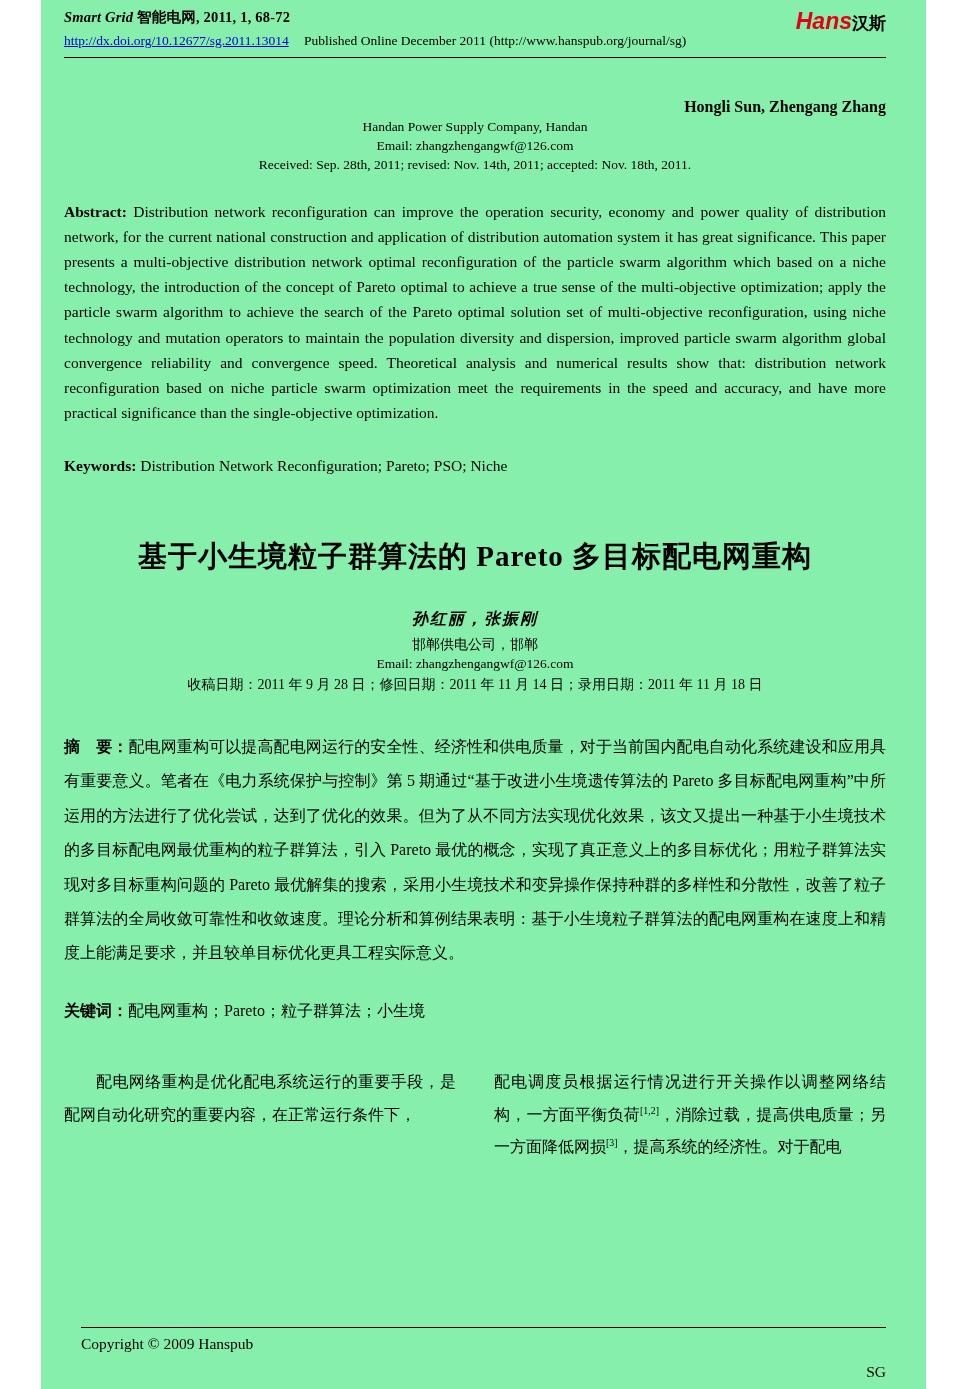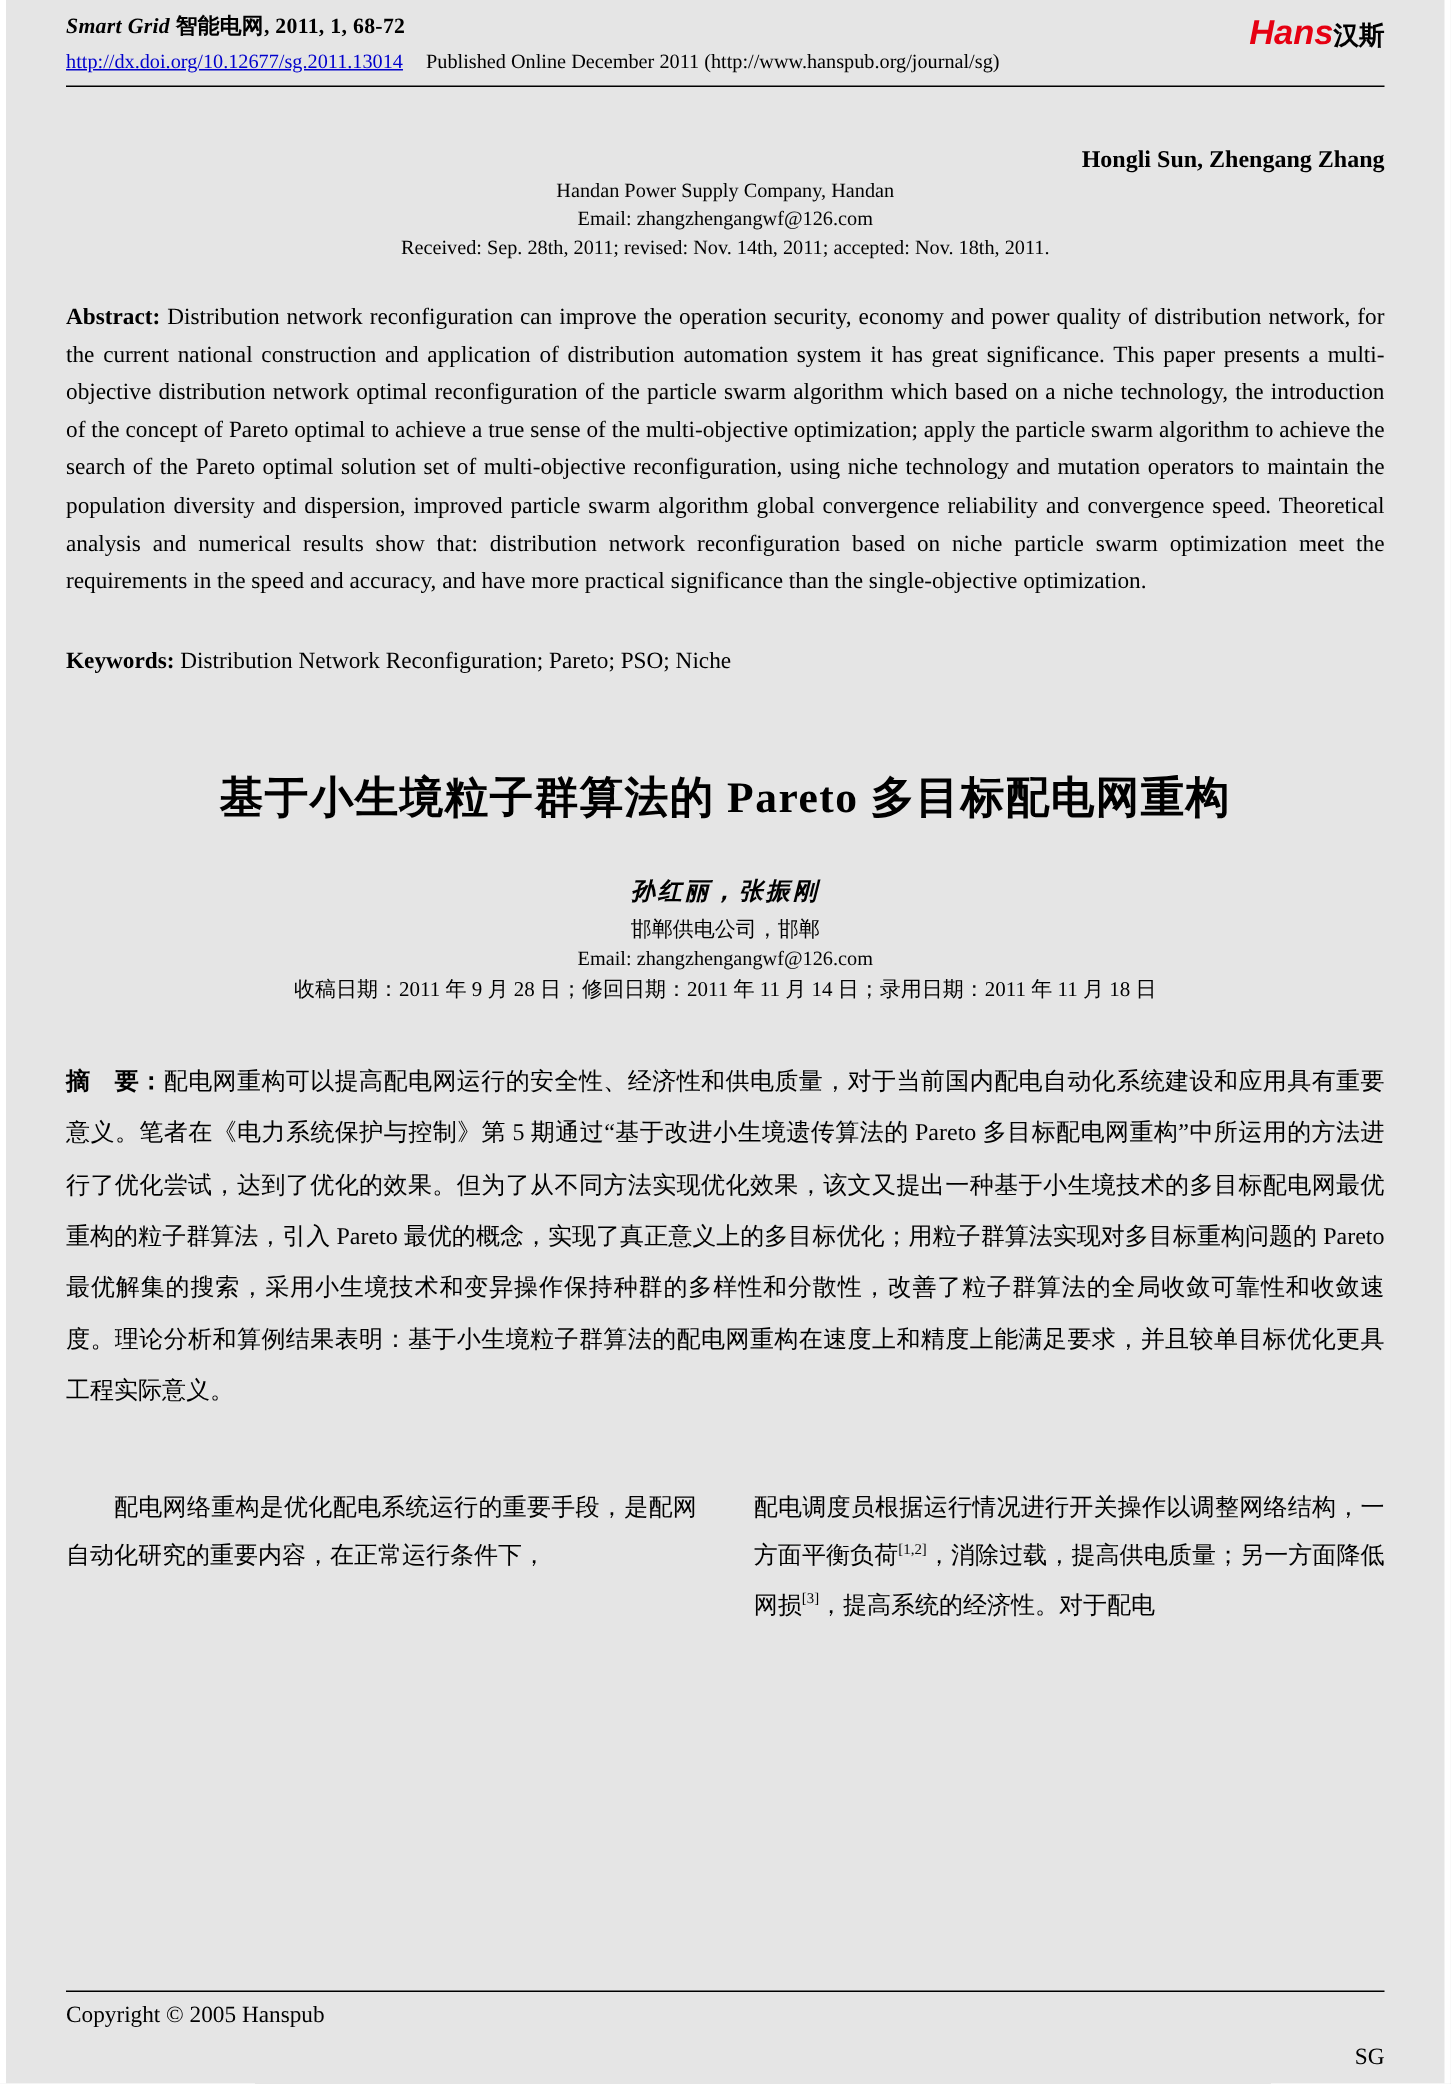--- a/index.html
+++ b/index.html
@@ -4,25 +4,25 @@
 <style>
   * { margin: 0; padding: 0; box-sizing: border-box; }
   html, body { background: #ffffff; }
   body {
     font-family: "Liberation Serif", "DejaVu Serif", serif;
     color: #000;
     -webkit-font-smoothing: antialiased;
   }
   .page {
     position: relative;
-    width: 959px;
+    width: 885px;
     height: 1389px;
     margin: 0 auto;
-    background: #e5e5e5;
-    padding: 8px 40px 0 40px;
+    background: #86efac;
+    padding: 8px 40px 0 23px;
     overflow: hidden;
   }
 
   
   .header { display: flex; justify-content: space-between; align-items: flex-start; }
   .journal-line { font-size: 14.5px; font-weight: bold; letter-spacing: 0.2px; }
   .journal-name { font-style: italic; }
   .doi-line { font-size: 13.5px; margin-top: 6px; }
   .doi-link { color: var(--link, #0000cc); text-decoration: underline; cursor: pointer; }
   .published { margin-left: 12px; }
@@ -133,28 +133,29 @@
   <p class="keywords-en"><span class="label-bold">Keywords:</span><span> Distribution Network Reconfiguration; Pareto; PSO; Niche</span></p>
 
   <h2 class="title-zh">基于小生境粒子群算法的 Pareto 多目标配电网重构</h2>
   <div class="authors-zh">孙红丽，张振刚</div>
   <div class="affil-zh">邯郸供电公司，邯郸</div>
   <div class="email-zh">Email: zhangzhengangwf@126.com</div>
   <div class="dates-zh">收稿日期：2011 年 9 月 28 日；修回日期：2011 年 11 月 14 日；录用日期：2011 年 11 月 18 日</div>
 
   <p class="abstract-zh"><span class="label-bold">摘　要：</span><span>配电网重构可以提高配电网运行的安全性、经济性和供电质量，对于当前国内配电自动化系统建设和应用具有重要意义。笔者在《电力系统保护与控制》第 5 期通过“基于改进小生境遗传算法的 Pareto 多目标配电网重构”中所运用的方法进行了优化尝试，达到了优化的效果。但为了从不同方法实现优化效果，该文又提出一种基于小生境技术的多目标配电网最优重构的粒子群算法，引入 Pareto 最优的概念，实现了真正意义上的多目标优化；用粒子群算法实现对多目标重构问题的 Pareto 最优解集的搜索，采用小生境技术和变异操作保持种群的多样性和分散性，改善了粒子群算法的全局收敛可靠性和收敛速度。理论分析和算例结果表明：基于小生境粒子群算法的配电网重构在速度上和精度上能满足要求，并且较单目标优化更具工程实际意义。</span></p>
 
+  <p class="keywords-zh"><span class="label-bold">关键词：</span><span>配电网重构；Pareto；粒子群算法；小生境</span></p>
 
   <div class="columns">
     <div class="col col-left">
       <p>配电网络重构是优化配电系统运行的重要手段，是配网自动化研究的重要内容，在正常运行条件下，</p>
     </div>
     <div class="col col-right">
       <p><span>配电调度员根据运行情况进行开关操作以调整网络结构，一方面平衡负荷</span><sup>[1,2]</sup><span>，消除过载，提高供电质量；</span><span>另一方面降低网损</span><sup>[3]</sup><span>，提高系统的经济性。对于配电</span></p>
     </div>
   </div>
 
   <div class="footer">
-    <span class="footer-left">Copyright © 2005 Hanspub</span>
+    <span class="footer-left">Copyright © 2009 Hanspub</span>
     <span class="footer-right">SG</span>
   </div>
 
 </div>
 
 </body></html>

